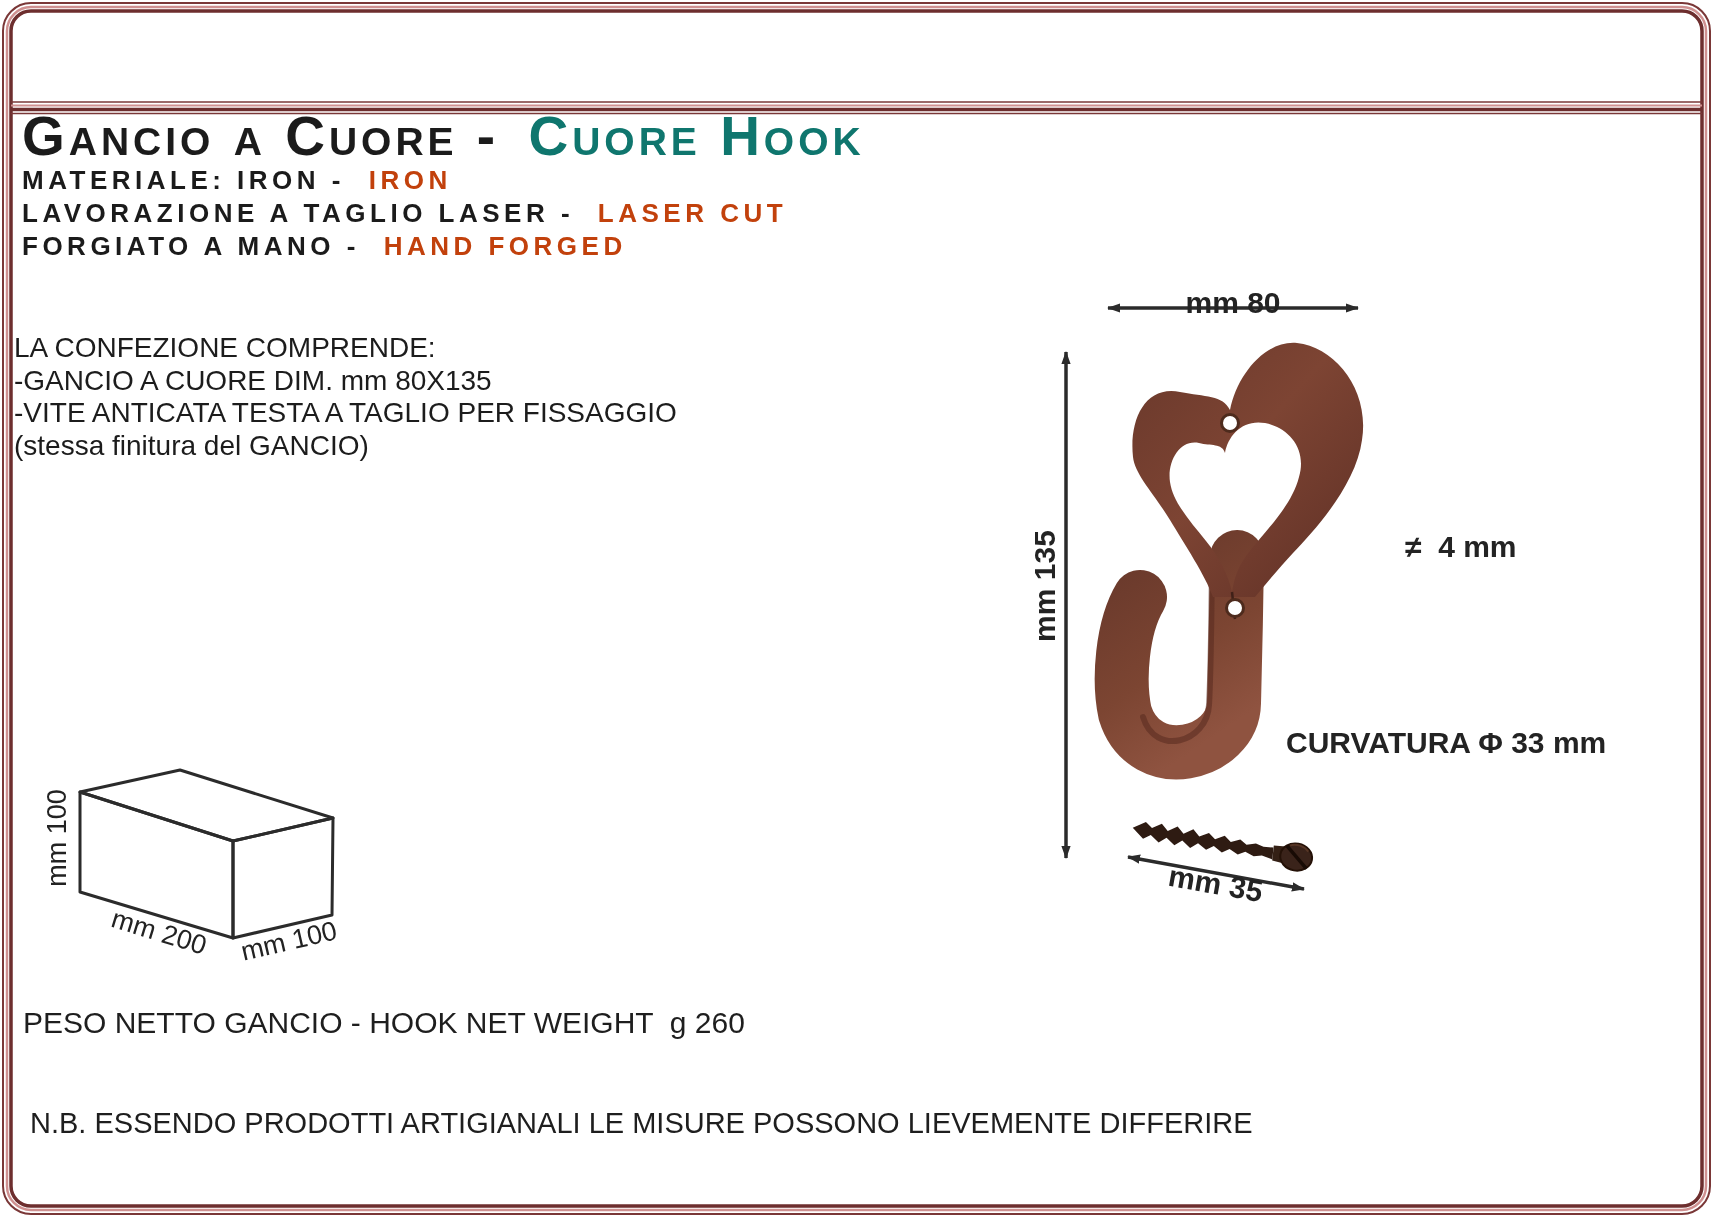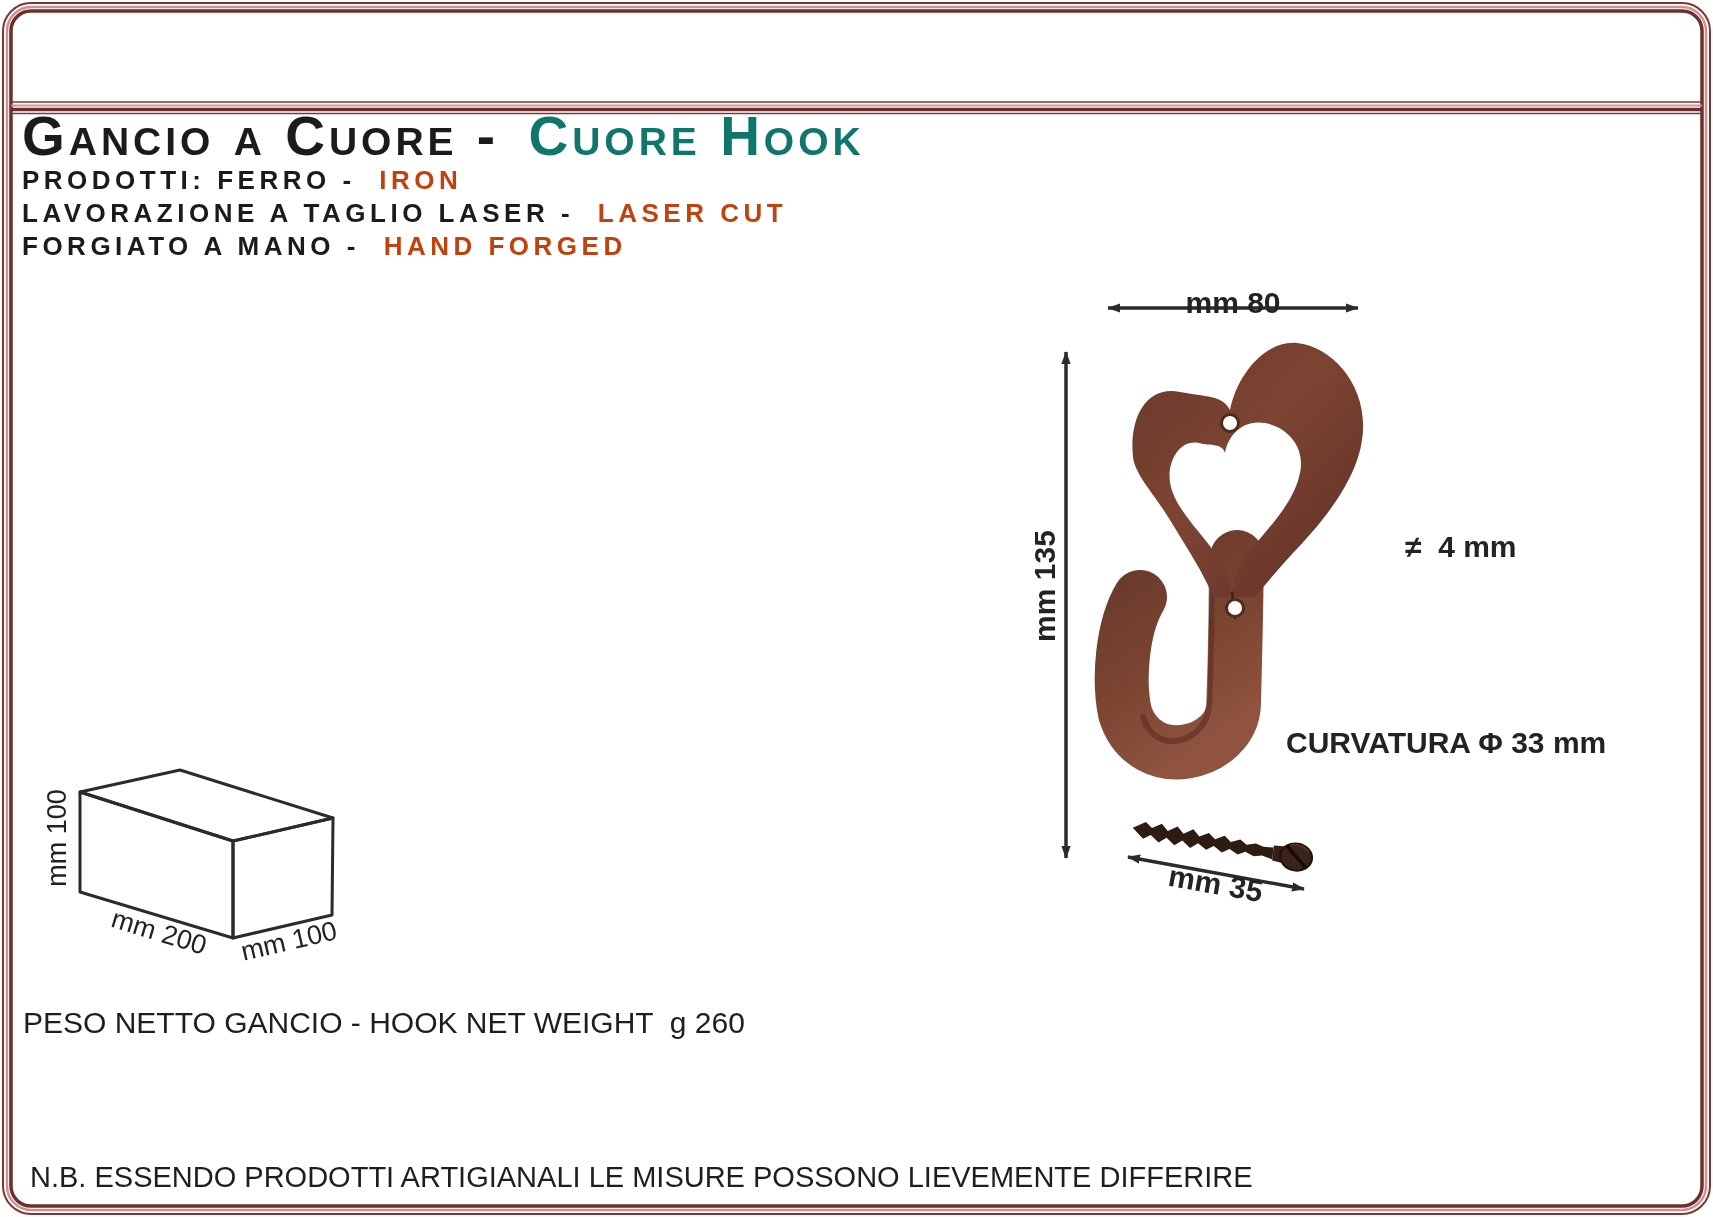--- a/index.html
+++ b/index.html
@@ -28,21 +28,21 @@
   
   .pkg{left:14px;top:332px;font-size:28px;line-height:32.5px;color:#1c1c1c;}
   
   .dim{font-size:30px;font-weight:bold;color:#232323;white-space:pre;}
   .ctr{text-align:center;}
   .rot-90{transform:rotate(-90deg);transform-origin:center;}
   
   .boxlbl{font-size:27px;color:#222;white-space:nowrap;text-align:center;}
   
   .weight{left:23px;top:1006px;font-size:30px;color:#1e1e1e;white-space:pre;}
-  .note{left:30px;top:1161px;font-size:29px;color:#1e1e1e;white-space:nowrap;}
+  .note{left:30px;top:1107px;font-size:29px;color:#1e1e1e;white-space:nowrap;}
 </style>
 </head>
 <body>
 
 <div class="page">
 
   <svg class="abs" style="left:0;top:0;" width="1713" height="1217" viewBox="0 0 1713 1217">
     <rect x="3" y="3" width="1707" height="1211" rx="28" fill="none" stroke="#7a3737" stroke-width="2"></rect>
     <rect x="7" y="7" width="1699" height="1203" rx="24" fill="none" stroke="#cf9090" stroke-width="2.5"></rect>
     <rect x="11" y="11" width="1691" height="1195" rx="20" fill="none" stroke="#6d2e2e" stroke-width="3.5"></rect>
@@ -54,33 +54,39 @@
   </svg>
 
 
   <div class="abs prod-title">
     <span class="it">Gancio a Cuore -</span>
     <span class="en">Cuore Hook</span>
   </div>
 
   <div class="abs specs">
     <div class="spec-line">
-      <span>PRODOTTI: FERRO -</span>
+      <span>MATERIALE: IRON -</span>
       <span class="en">IRON</span>
     </div>
     <div class="spec-line">
       <span>LAVORAZIONE A TAGLIO LASER -</span>
       <span class="en">LASER CUT</span>
     </div>
     <div class="spec-line">
       <span>FORGIATO A MANO -</span>
       <span class="en">HAND FORGED</span>
     </div>
   </div>
 
+  <div class="abs pkg">
+    <div>LA CONFEZIONE COMPRENDE:</div>
+    <div>-GANCIO A CUORE DIM. mm 80X135</div>
+    <div>-VITE ANTICATA TESTA A TAGLIO PER FISSAGGIO</div>
+    <div>(stessa finitura del GANCIO)</div>
+  </div>
 
   <svg class="abs" style="left:1020px;top:240px;" width="560" height="680" viewBox="0 0 560 680">
     <defs>
       <marker id="ah" viewBox="0 0 14 10" refX="13" refY="5" markerWidth="13" markerHeight="9.5" orient="auto-start-reverse" markerUnits="userSpaceOnUse">
         <path d="M0,0 L14,5 L0,10 Z" fill="#2b2b2b"></path>
       </marker>
     </defs>
     <line x1="88" y1="68" x2="338" y2="68" stroke="#2b2b2b" stroke-width="3.5" marker-start="url(#ah)" marker-end="url(#ah)"></line>
     <line x1="46" y1="112" x2="46" y2="618" stroke="#2b2b2b" stroke-width="3.5" marker-start="url(#ah)" marker-end="url(#ah)"></line>
     <line x1="108" y1="617" x2="284" y2="649" stroke="#2b2b2b" stroke-width="3.5" marker-start="url(#ah)" marker-end="url(#ah)"></line>

